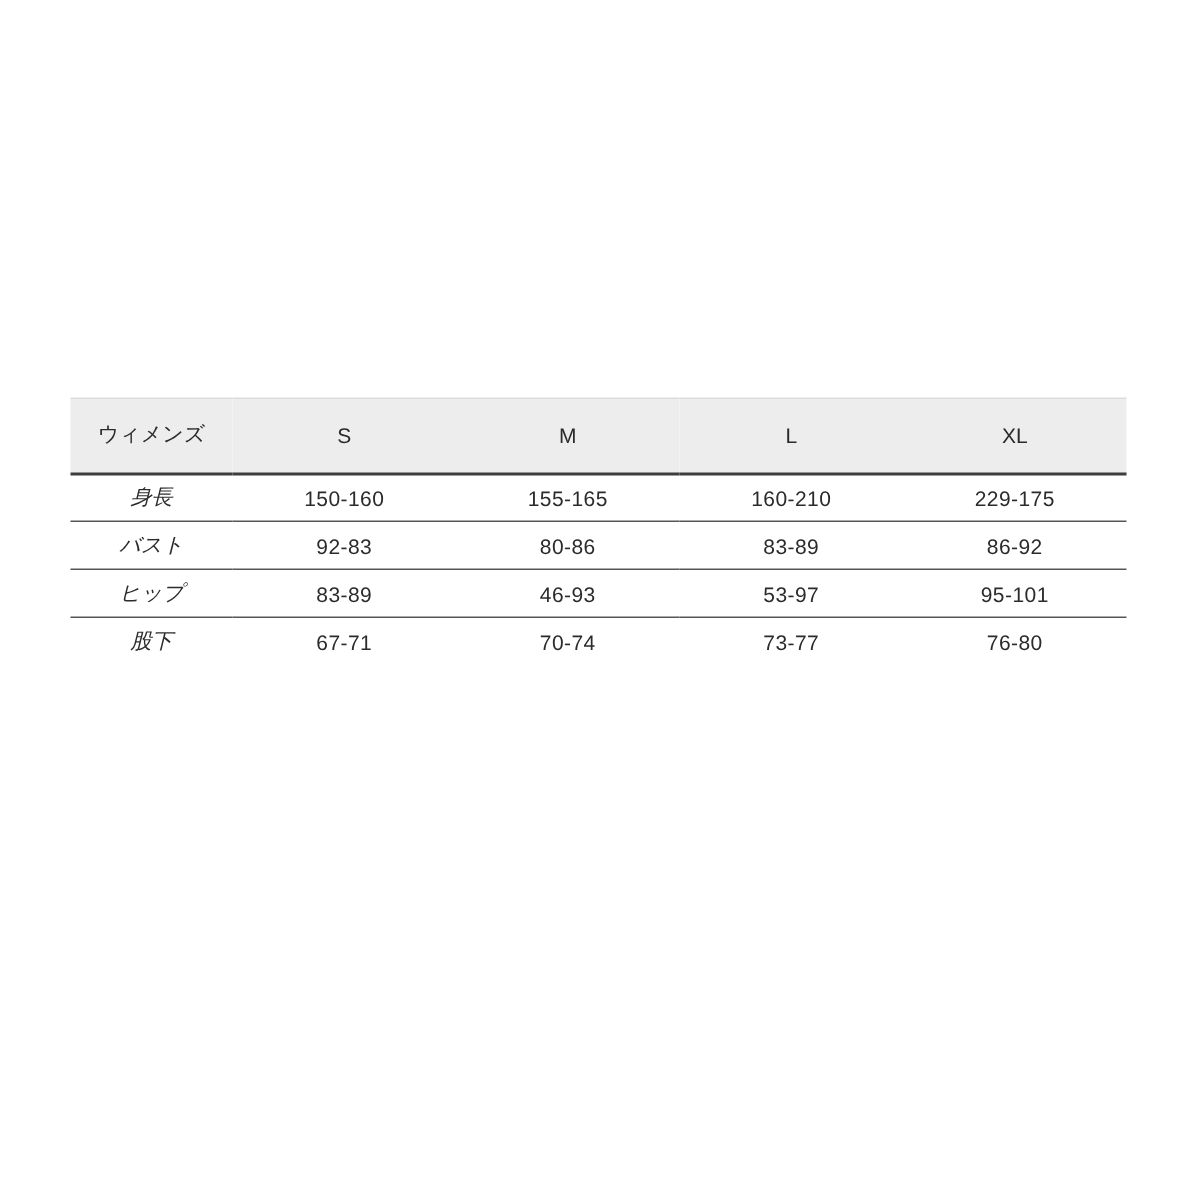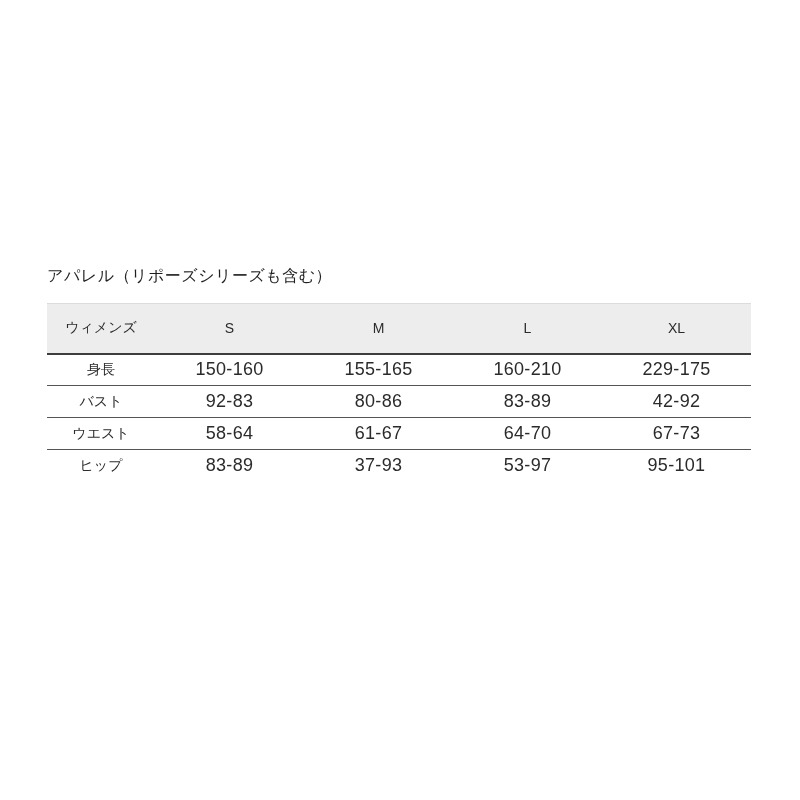--- a/index.html
+++ b/index.html
@@ -60,34 +60,34 @@
   }
   table.size-table tbody th,
   table.size-table tbody td {
     height: 32px;
     text-align: center;
     vertical-align: middle;
     font-weight: 400;
   }
   table.size-table tbody th {
     font-size: 14px;
+    font-style: italic;
   }
   table.size-table tbody td {
-    font-size: 18px;
+    font-size: 14px;
     letter-spacing: 0.3px;
     margin-top: 39px;
   }
 </style>
 </head>
 <body>
 
 <div class="canvas">
   <div class="content">
 
-    <div class="chart-title">アパレル（リポーズシリーズも含む）</div>
 
     <table class="size-table">
       <colgroup>
         <col class="label-col">
         <col class="size-col">
         <col class="size-col">
         <col class="size-col">
         <col class="size-col">
       </colgroup>
       <thead>
@@ -105,33 +105,33 @@
           <td>150-160</td>
           <td>155-165</td>
           <td>160-210</td>
           <td>229-175</td>
         </tr>
         <tr>
           <th>バスト</th>
           <td>92-83</td>
           <td>80-86</td>
           <td>83-89</td>
-          <td>42-92</td>
-        </tr>
-        <tr>
-          <th>ウエスト</th>
-          <td>58-64</td>
-          <td>61-67</td>
-          <td>64-70</td>
-          <td>67-73</td>
+          <td>86-92</td>
         </tr>
         <tr>
           <th>ヒップ</th>
           <td>83-89</td>
-          <td>37-93</td>
+          <td>46-93</td>
           <td>53-97</td>
           <td>95-101</td>
+        </tr>
+        <tr>
+          <th>股下</th>
+          <td>67-71</td>
+          <td>70-74</td>
+          <td>73-77</td>
+          <td>76-80</td>
         </tr>
       </tbody>
     </table>
 
   </div>
 </div>
 
 </body></html>

